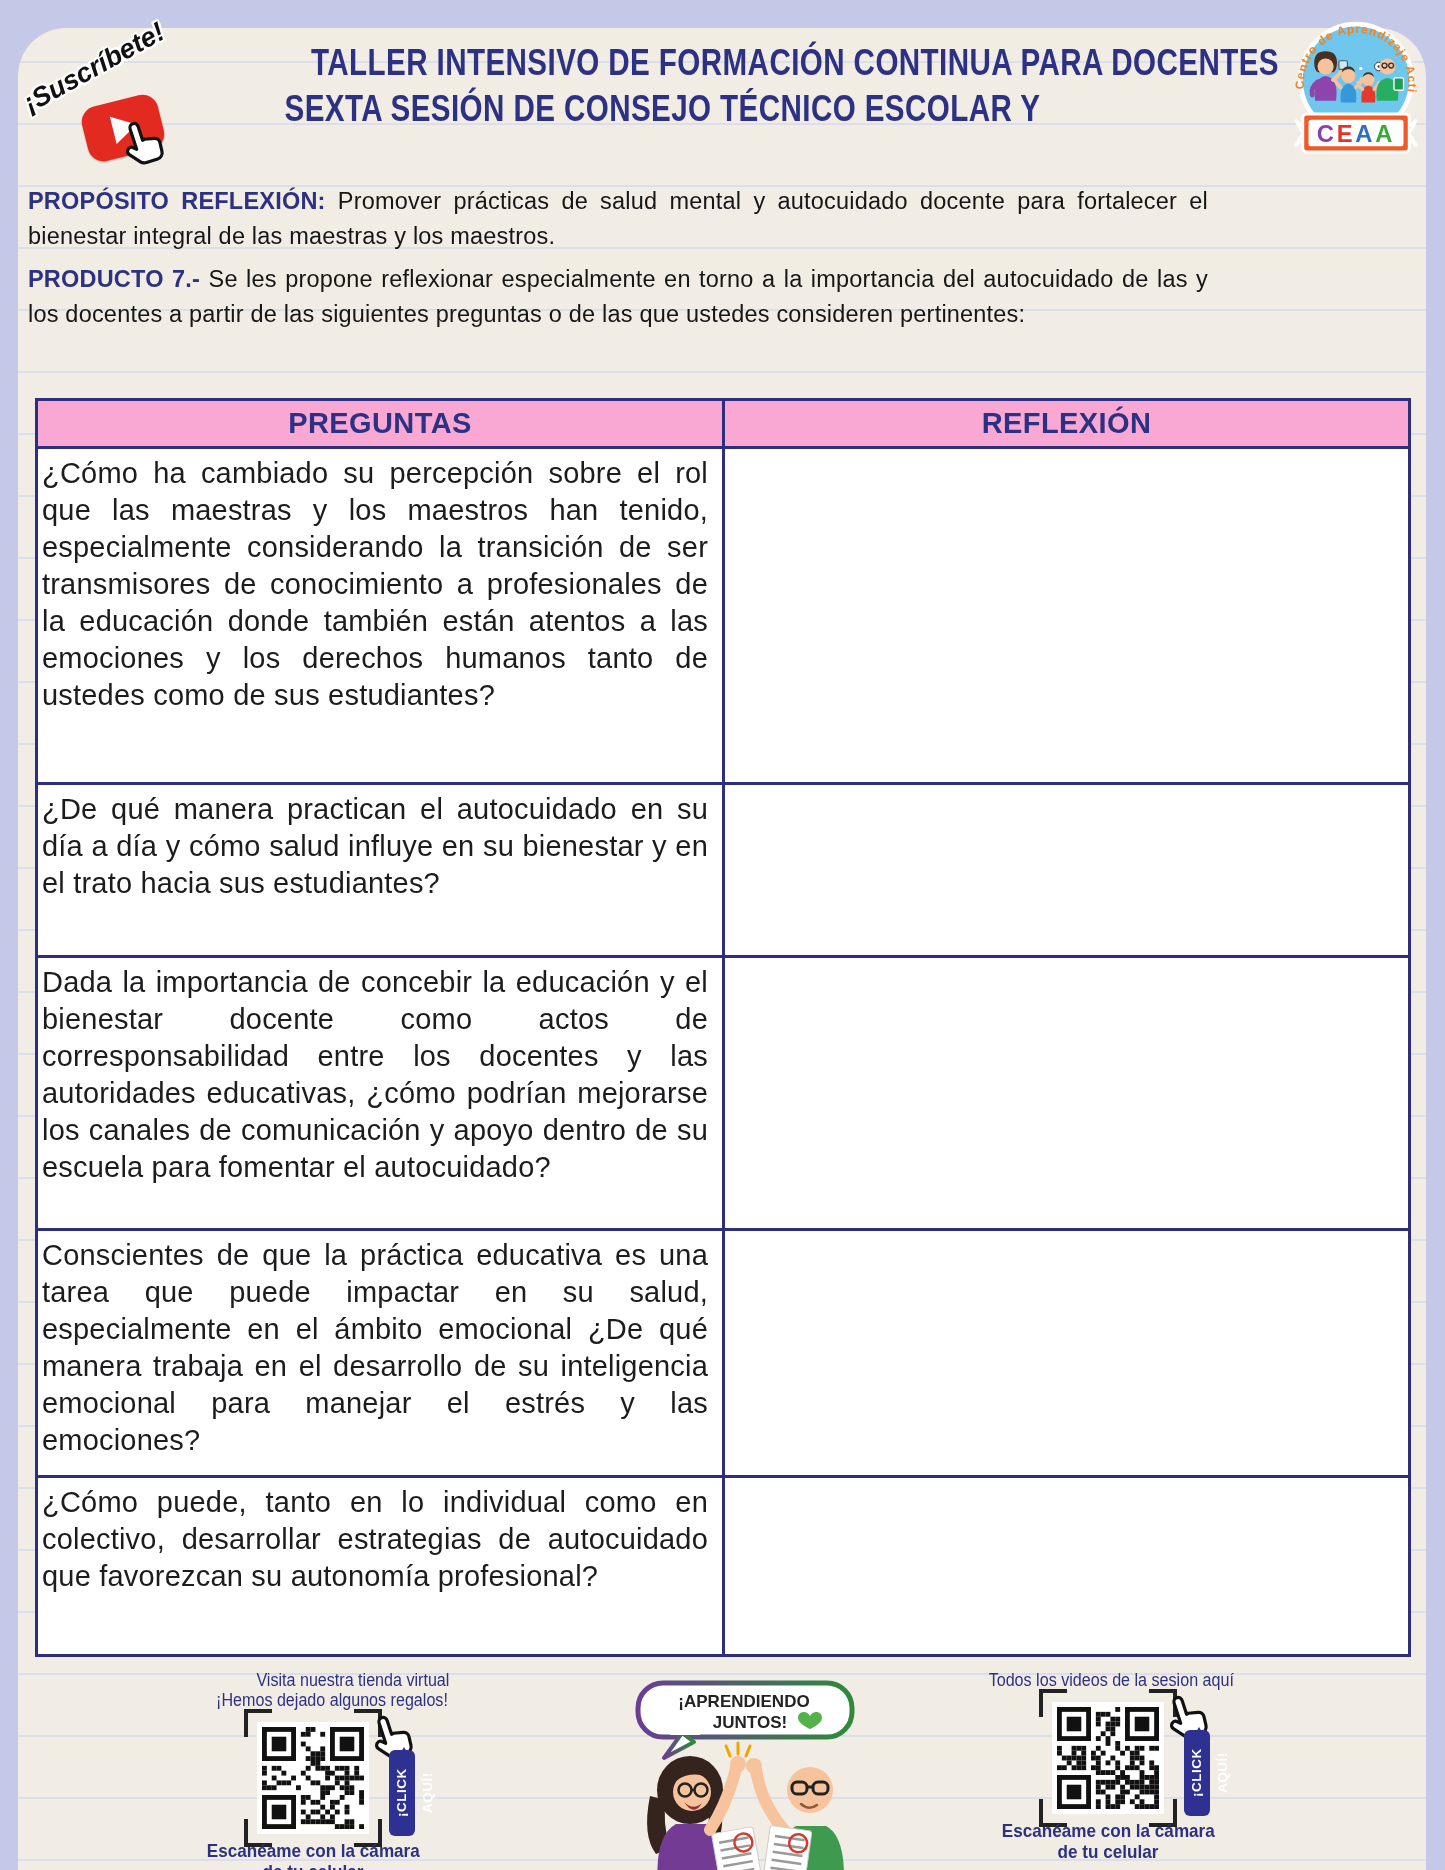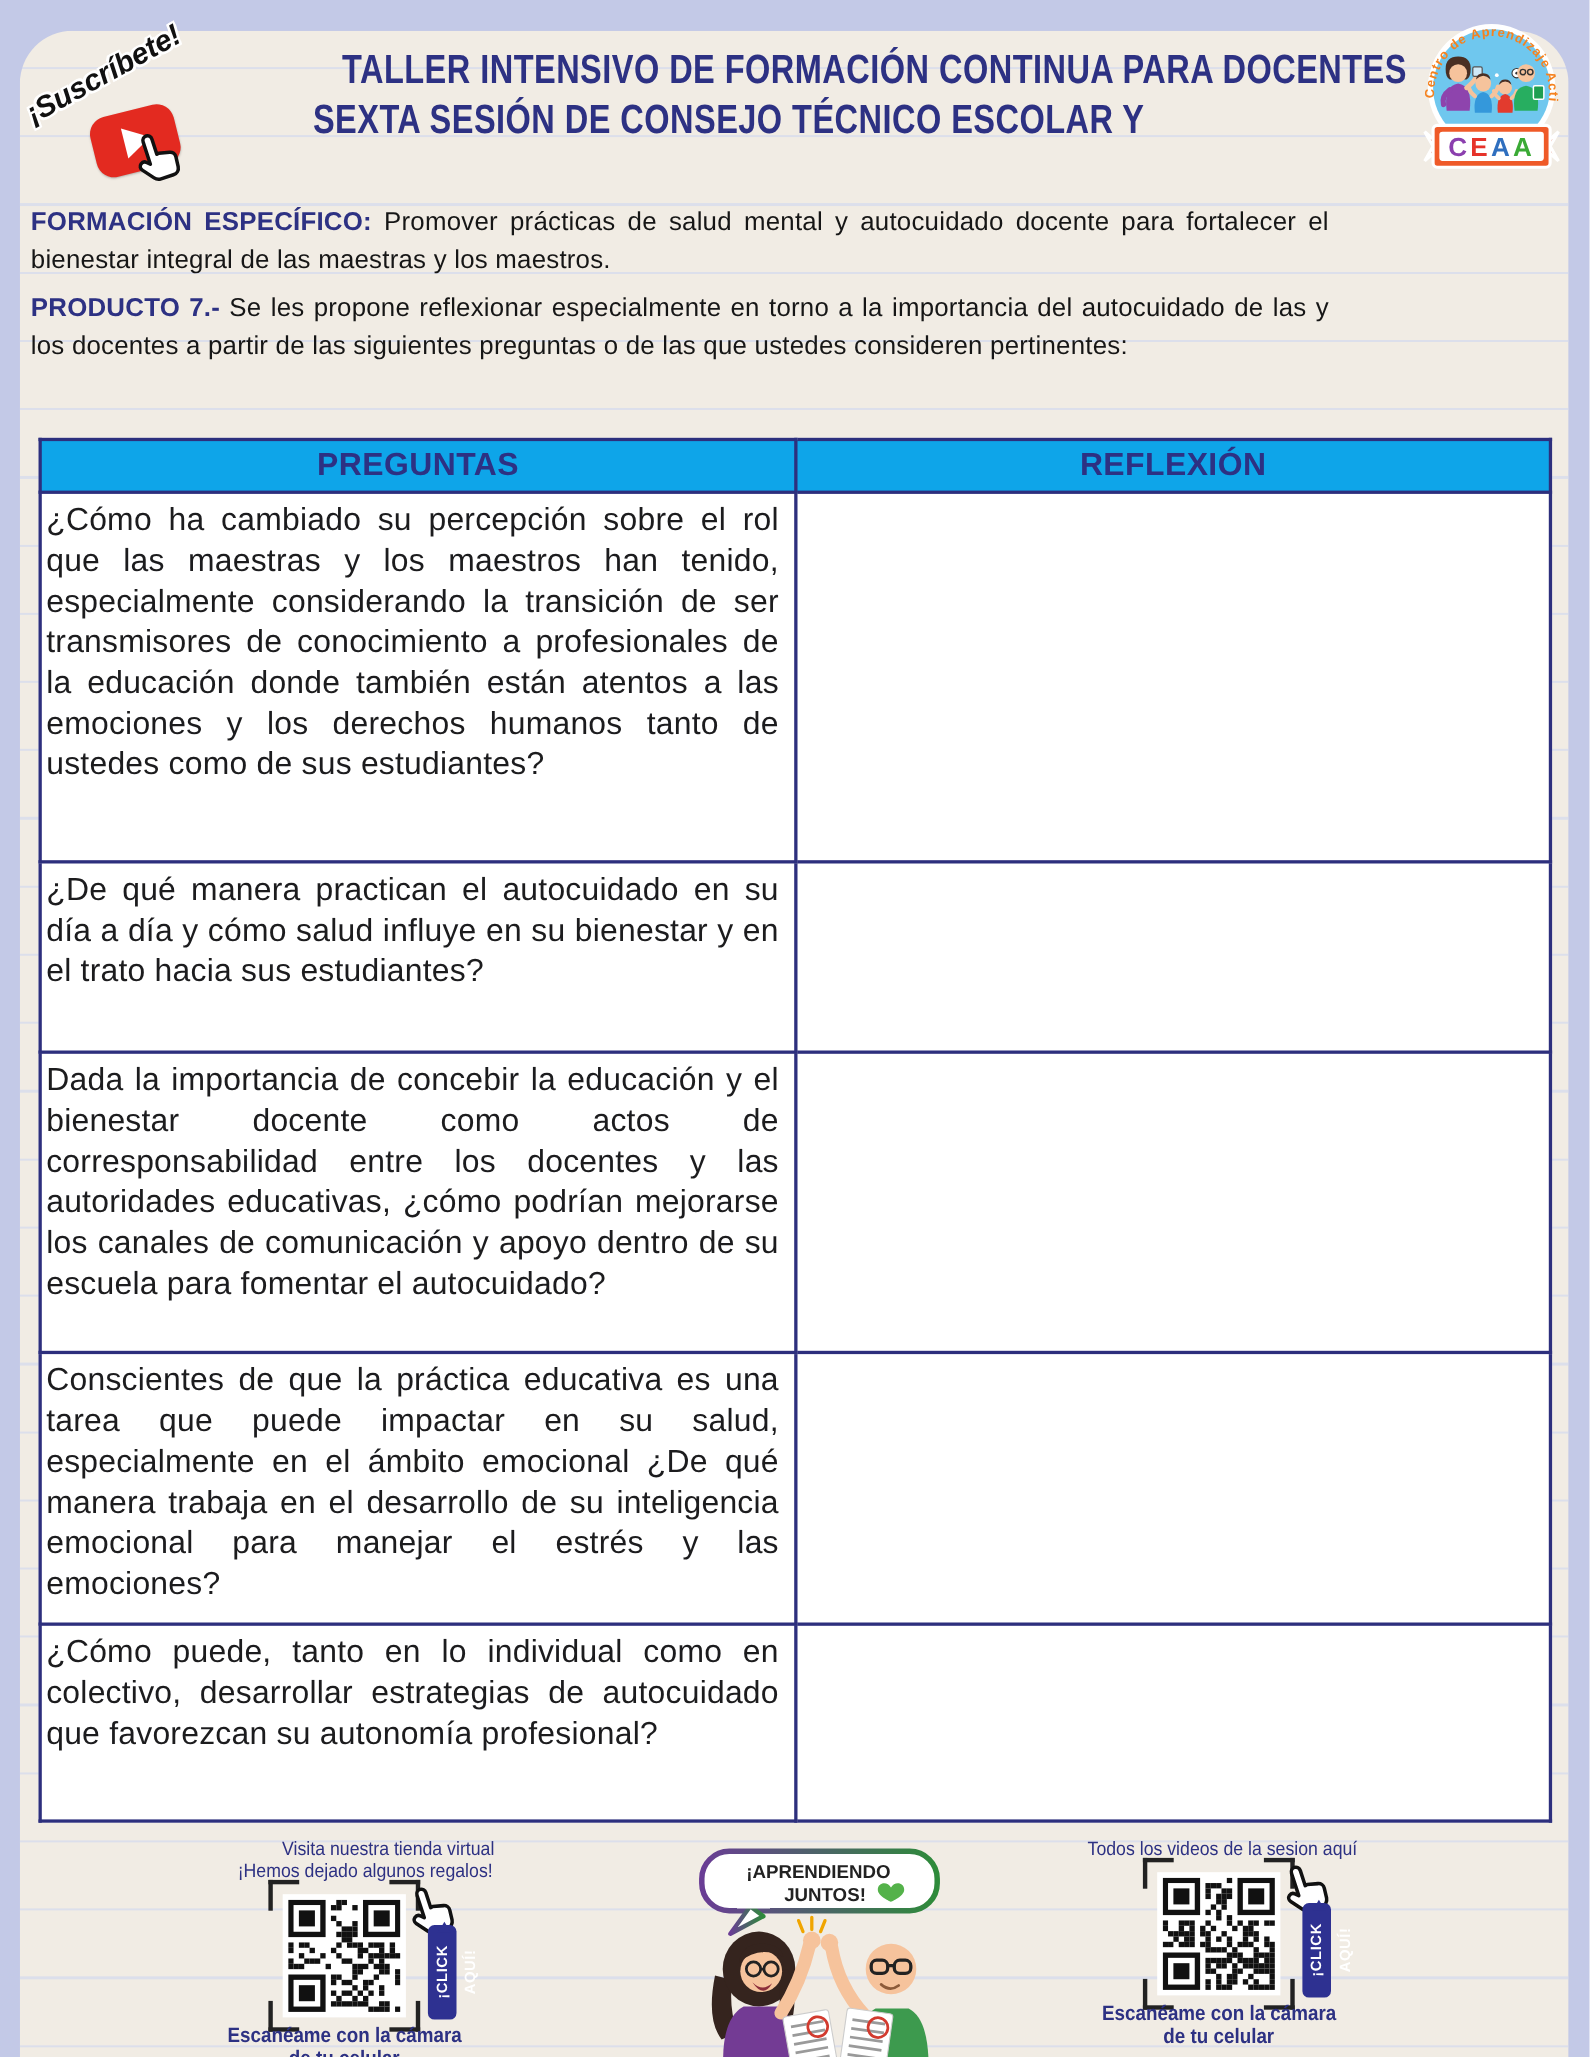--- a/index.html
+++ b/index.html
@@ -51,21 +51,21 @@
   .para .plabel { color:#2d3183; font-weight:800; }
 
   
   table.qtable {
     position:absolute; left:35px; top:398px; width:1373px;
     border-collapse:collapse; table-layout:fixed; background:#fff;
   }
   table.qtable col.c1 { width:687px; } table.qtable col.c2 { width:686px; }
   table.qtable th, table.qtable td { border:3px solid #2d2f7d; vertical-align:top; }
   table.qtable th {
-    height:48px; background:#0ea5e9; color:#2d3183; font-size:29px; font-weight:800;
+    height:48px; background:#f9a8d4; color:#2d3183; font-size:29px; font-weight:800;
     text-align:center; vertical-align:middle; letter-spacing:.4px;
   }
   table.qtable td.q {
     padding:6px 14px 6px 4px; font-size:29px; line-height:37px; color:#1c1c1e;
     text-align:justify; letter-spacing:.2px;
   }
   td.r { background:#fff; }
   tr.h1 { height:336px; } tr.h2 { height:173px; } tr.h3 { height:273px; }
   tr.h4 { height:247px; } tr.h5 { height:179px; }
 
@@ -166,21 +166,21 @@
       <rect x="24" y="100" width="112" height="40" rx="4" fill="#ef5a28" stroke="#fff" stroke-width="3"></rect>
       <rect x="30" y="106" width="100" height="28" rx="3" fill="#fff"></rect>
       <text x="80" y="129" text-anchor="middle" font-size="25" font-weight="800" letter-spacing="3">
         <tspan fill="#8b3fae">C</tspan><tspan fill="#e6332a">E</tspan><tspan fill="#2f6fbf">A</tspan><tspan fill="#3aaa35">A</tspan>
       </text>
     </g>
   </svg>
 </div>
 
 <div class="abs para p-proposito">
-  <span class="plabel">FORMACIÓN ESPECÍFICO:</span><span> Promover prácticas de salud mental y autocuidado docente para fortalecer el bienestar integral de las maestras y los maestros.</span>
+  <span class="plabel">PROPÓSITO REFLEXIÓN:</span><span> Promover prácticas de salud mental y autocuidado docente para fortalecer el bienestar integral de las maestras y los maestros.</span>
 </div>
 
 <div class="abs para p-producto">
   <span class="plabel">PRODUCTO 7.-</span><span> Se les propone reflexionar especialmente en torno a la importancia del autocuidado de las y los docentes a partir de las siguientes preguntas o de las que ustedes consideren pertinentes:</span>
 </div>
 
 <table class="qtable">
   <colgroup>
       <col class="c1">
       <col class="c2">

